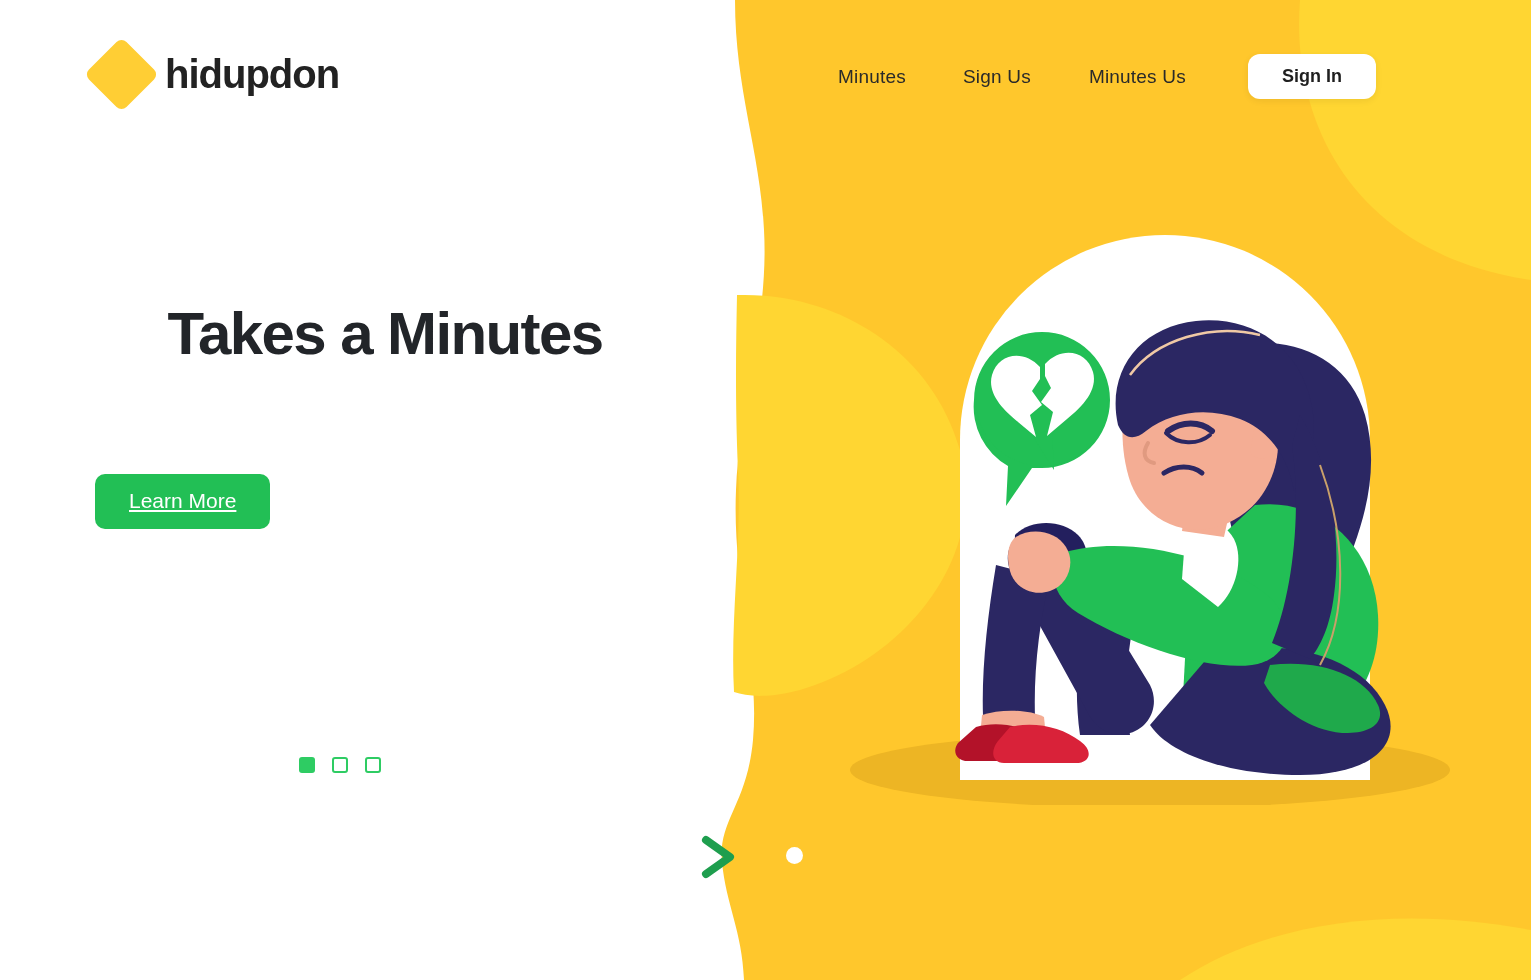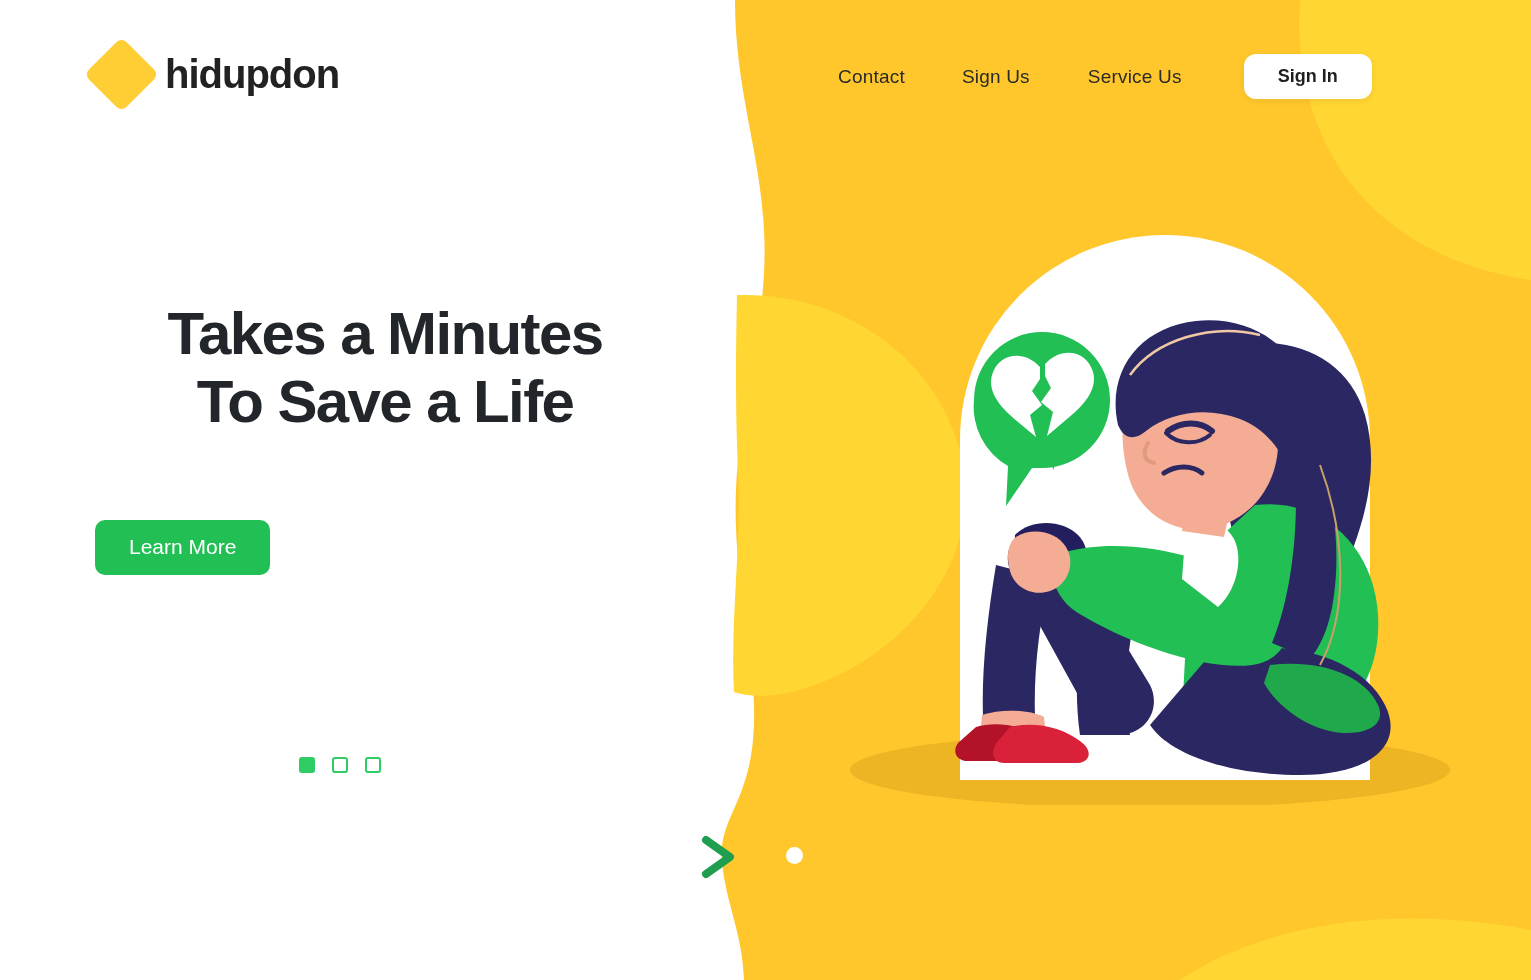--- a/index.html
+++ b/index.html
@@ -77,31 +77,32 @@
     text-align:center;
   }
   .hero-sub {
     margin-top:29px;
     font-size:20px;
     line-height:1.47;
     color:#8c8c8c;
     max-width:520px;
   }
   .learn-btn {
-    margin-top:84px;
+    margin-top:106px;
     display:inline-flex; align-items:center; justify-content:center;
     background:#22BF55;
     color:#ffffff;
     border:none;
     border-radius:10px;
     height:55px;
     padding:0 34px;
     font-size:21px;
     font-family:"Liberation Sans", sans-serif;
     cursor:pointer;
+    text-decoration:underline;
   }
 
   
   .dots {
     position:absolute;
     left:299px; top:757px;
     display:flex; align-items:center; gap:17px;
     z-index:25;
   }
   .dot {
@@ -345,33 +346,32 @@
       C 586 488 570 498 548 498
       C 510 498 476 470 464 448 Z" fill="#1FA94B"></path>
   </svg>
 
   <div class="logo">
     <div class="logo-mark"></div>
     <div class="logo-text">hidupdon</div>
   </div>
 
   <div class="nav">
-    <a class="nav-link">Contact</a>
+    <a class="nav-link">Minutes</a>
     <div class="nav-gap-1"></div>
     <a class="nav-link">Sign Us</a>
     <div class="nav-gap-2"></div>
-    <a class="nav-link">Service Us</a>
+    <a class="nav-link">Minutes Us</a>
     <div class="nav-gap-3"></div>
     <button class="signin-btn">Sign In</button>
   </div>
 
   <div class="hero">
     <h1 class="hero-title">
       <span>Takes a Minutes</span><br>
-      <span>To Save a Life</span>
     </h1>
     <button class="learn-btn">Learn More</button>
   </div>
 
   <div class="dots">
     <div class="dot filled"></div>
     <div class="dot hollow"></div>
     <div class="dot hollow"></div>
   </div>
 

